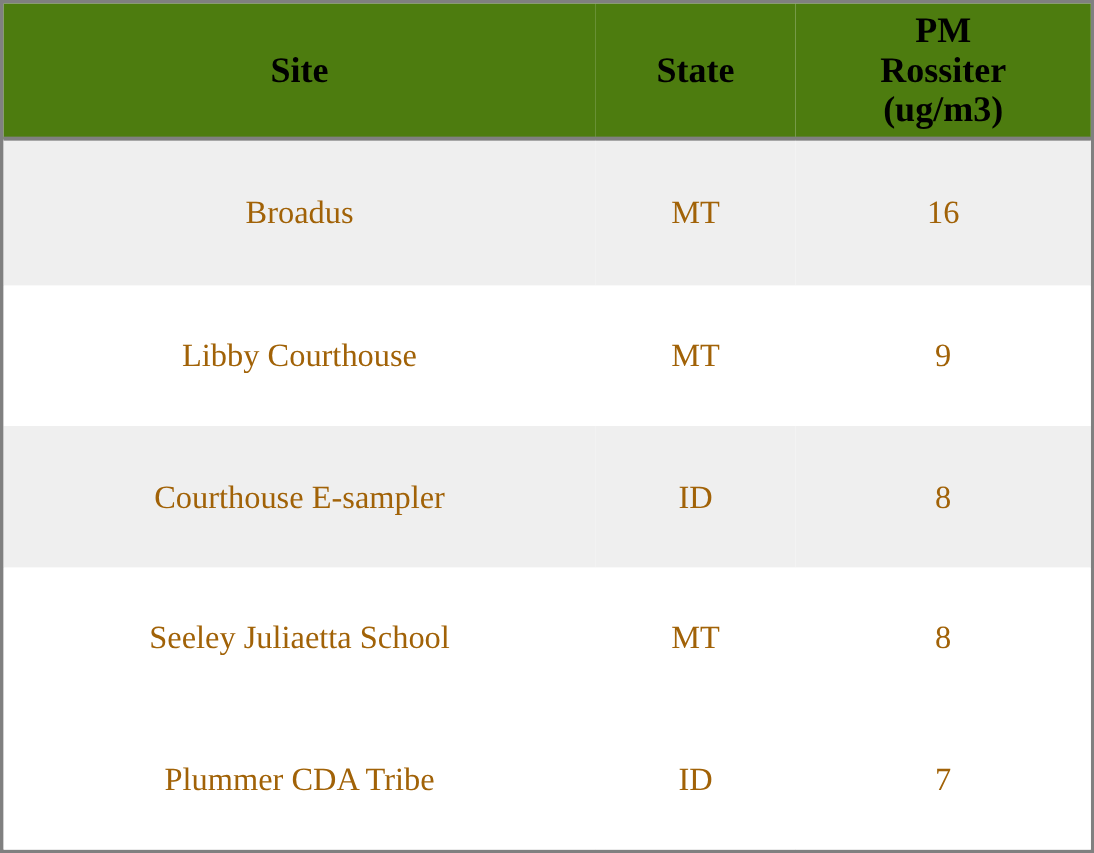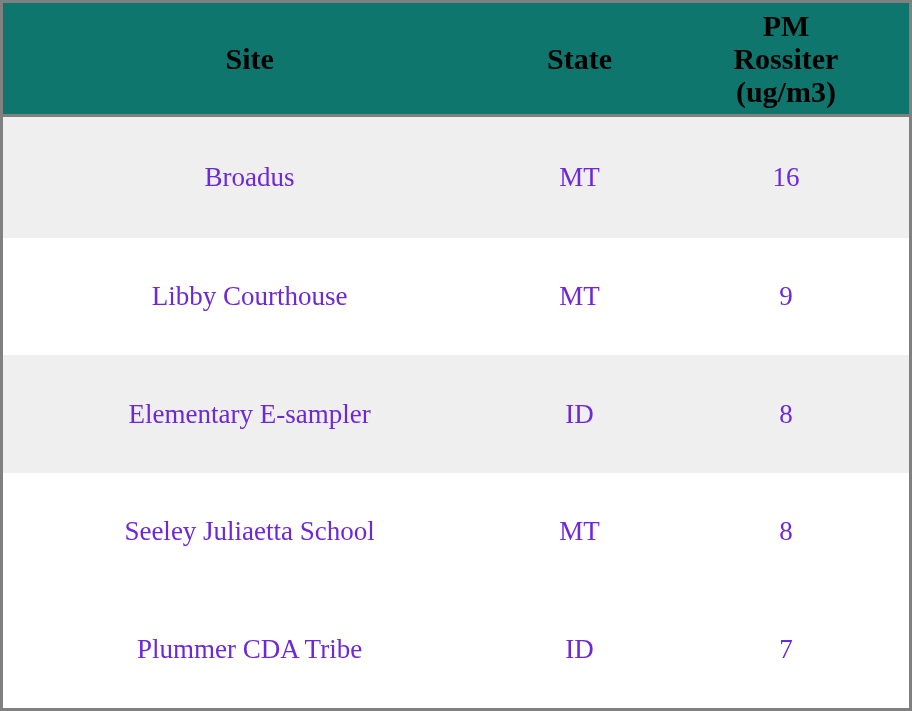--- a/index.html
+++ b/index.html
@@ -20,38 +20,38 @@
     border: 3px solid #808080;
     background: #ffffff;
   }
   table.data-table {
     width: 100%;
     height: 100%;
     border-collapse: collapse;
     table-layout: fixed;
   }
   thead th {
-    background: #0f766e;
+    background: #4d7c0f;
     color: #000000;
     font-family: "Liberation Serif", serif;
     font-weight: bold;
     font-size: 30px;
     line-height: 1.1;
     text-align: center;
     vertical-align: middle;
     padding: 6px 4px;
     border-bottom: 3px solid #808080;
   }
   thead th.col-site { width: 55%; }
   thead th.col-state { width: 18%; }
   thead th.col-value { width: 27%; }
   tbody td {
     font-family: "Liberation Serif", serif;
     font-size: 27px;
-    color: #6d28d9;
+    color: #a16207;
     text-align: center;
     vertical-align: middle;
     padding: 4px 4px;
     border: none;
     white-space: nowrap;
   }
   tbody tr.odd-row td {
     background: #efefef;
   }
   tbody tr.even-row td {
@@ -80,21 +80,21 @@
         <td>Broadus</td>
         <td>MT</td>
         <td>16</td>
       </tr>
       <tr class="even-row">
         <td>Libby Courthouse</td>
         <td>MT</td>
         <td>9</td>
       </tr>
       <tr class="odd-row">
-        <td>Elementary E-sampler</td>
+        <td>Courthouse E-sampler</td>
         <td>ID</td>
         <td>8</td>
       </tr>
       <tr class="even-row">
         <td>Seeley Juliaetta School</td>
         <td>MT</td>
         <td>8</td>
       </tr>
       <tr class="even-row">
         <td>Plummer CDA Tribe</td>

